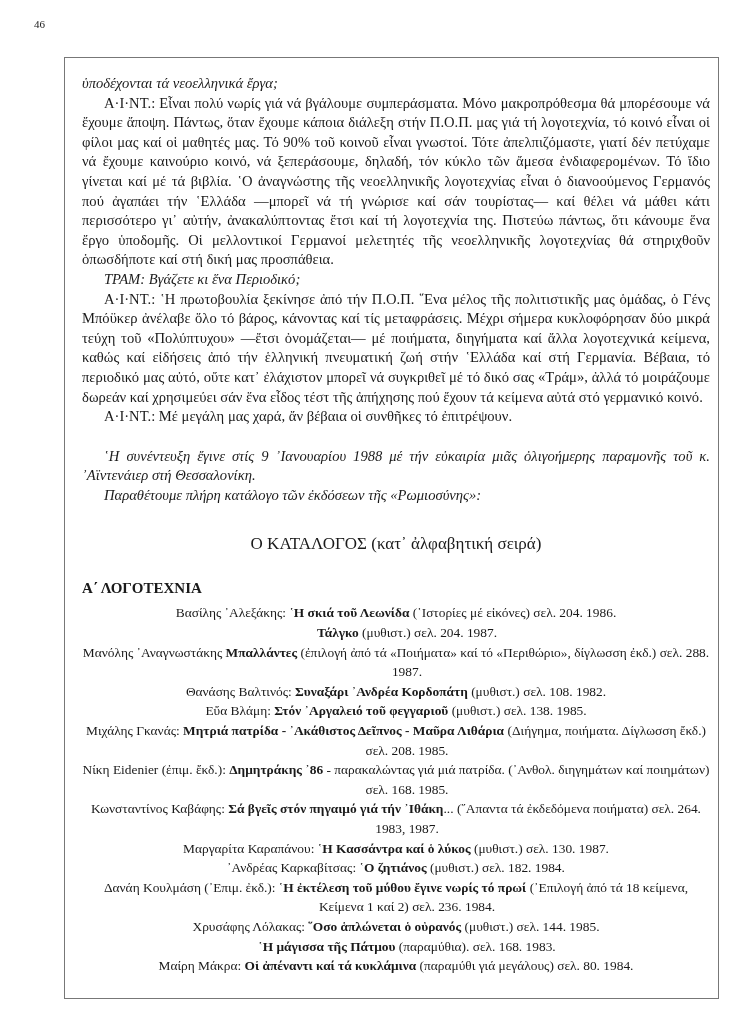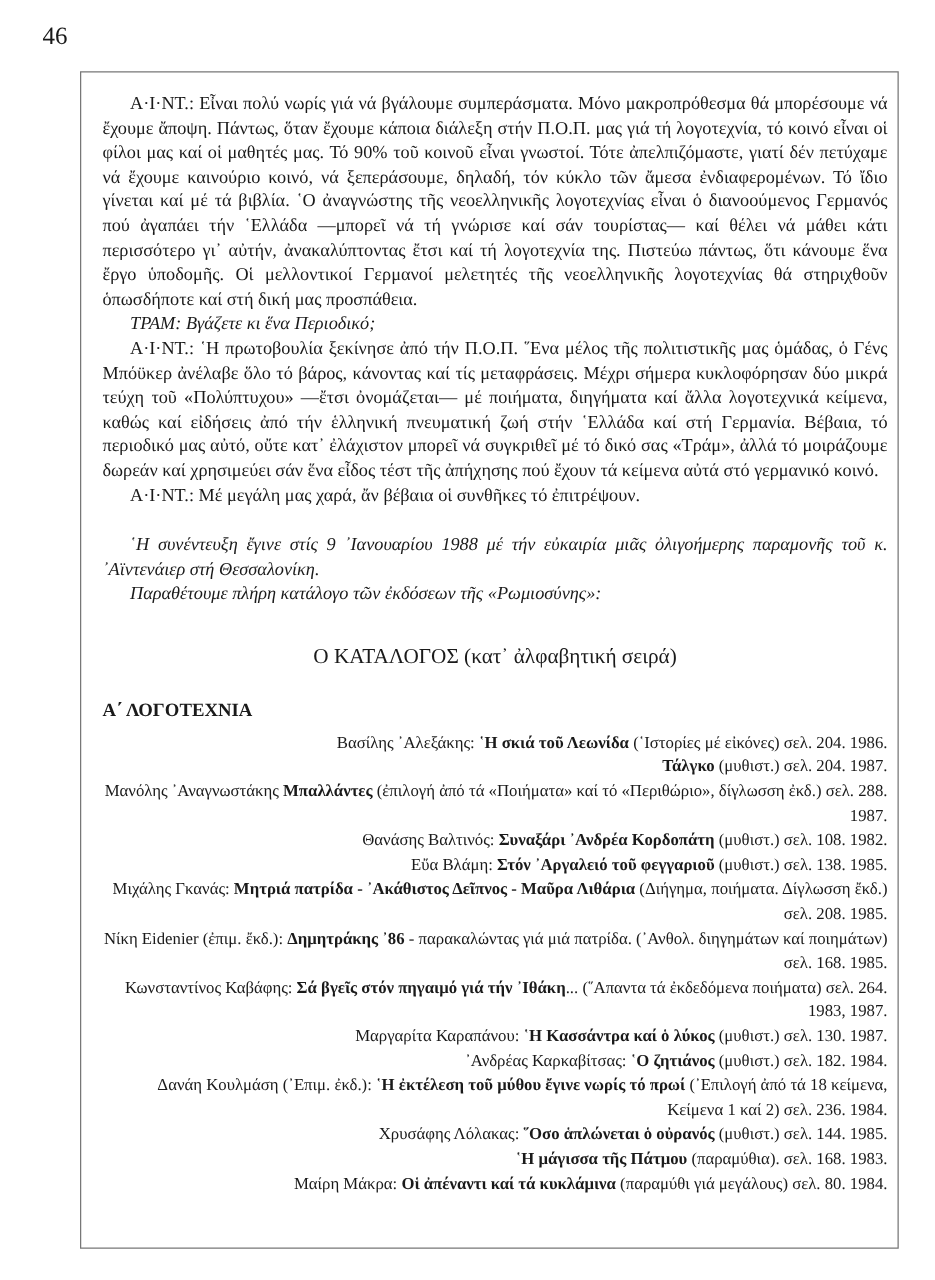--- a/index.html
+++ b/index.html
@@ -3,21 +3,21 @@
 <meta charset="utf-8">
 <style>
   html, body { margin: 0; padding: 0; background: #ffffff; }
   body {
     width: 748px; height: 1024px; position: relative; overflow: hidden;
     font-family: "Liberation Serif", "DejaVu Serif", serif;
     color: #1a1a1a;
   }
   .page-number {
     position: absolute; left: 34px; top: 18px;
-    font-size: 20px;
+    font-size: 11px;
   }
   .frame {
     position: absolute; left: 64px; top: 57px;
     width: 655px; height: 942px;
     border: 1.5px solid #777;
     box-sizing: border-box;
   }
   .content {
     position: absolute; left: 82px; top: 74px; width: 628px;
     font-size: 14.6px; line-height: 19.6px;
@@ -28,32 +28,33 @@
   .it { font-style: italic; }
   .b { font-weight: bold; }
   .gap-s { height: 20px; }
   .cat-title {
     text-align: center; font-weight: normal; font-size: 17px;
     margin: 0; line-height: 22px;
   }
   .section-title {
     font-weight: bold; font-size: 15px; margin: 0; line-height: 22px;
   }
-  .catalog { font-size: 13.4px; line-height: 19.6px; text-align: right; }
+  .catalog { font-size: 13.4px; line-height: 19.6px; text-align: center; }
   .entry { padding-left: 22px; text-indent: -22px; margin: 0; }
   .cont { padding-left: 22px; margin: 0; }
 </style>
 </head>
 <body>
 
 <div class="page-number">46</div>
 
 <div class="frame"></div>
 
 <div class="content">
+  <p class="p it">ὑποδέχονται τά νεοελληνικά ἔργα;</p>
   <p class="p indent"><span>Α·Ι·ΝΤ.:</span> <span>Εἶναι πολύ νωρίς γιά νά βγάλουμε συμπεράσματα. Μόνο μακροπρόθεσμα θά μπορέσουμε νά ἔχουμε ἄποψη. Πάντως, ὅταν ἔχουμε κάποια διάλεξη στήν Π.Ο.Π. μας γιά τή λογοτεχνία, τό κοινό εἶναι οἱ φίλοι μας καί οἱ μαθητές μας. Τό 90% τοῦ κοινοῦ εἶναι γνωστοί. Τότε ἀπελπιζόμαστε, γιατί δέν πετύχαμε νά ἔχουμε καινούριο κοινό, νά ξεπεράσουμε, δηλαδή, τόν κύκλο τῶν ἄμεσα ἐνδιαφερομένων. Τό ἴδιο γίνεται καί μέ τά βιβλία. ῾Ο ἀναγνώστης τῆς νεοελληνικῆς λογοτεχνίας εἶναι ὁ διανοούμενος Γερμανός πού ἀγαπάει τήν ῾Ελλάδα —μπορεῖ νά τή γνώρισε καί σάν τουρίστας— καί θέλει νά μάθει κάτι περισσότερο γι᾿ αὐτήν, ἀνακαλύπτοντας ἔτσι καί τή λογοτεχνία της. Πιστεύω πάντως, ὅτι κάνουμε ἕνα ἔργο ὑποδομῆς. Οἱ μελλοντικοί Γερμανοί μελετητές τῆς νεοελληνικῆς λογοτεχνίας θά στηριχθοῦν ὁπωσδήποτε καί στή δική μας προσπάθεια.</span></p>
   <p class="p indent it">ΤΡΑΜ: Βγάζετε κι ἕνα Περιοδικό;</p>
   <p class="p indent"><span>Α·Ι·ΝΤ.:</span> <span>῾Η πρωτοβουλία ξεκίνησε ἀπό τήν Π.Ο.Π. ῞Ενα μέλος τῆς πολιτιστικῆς μας ὁμάδας, ὁ Γένς Μπόϋκερ ἀνέλαβε ὅλο τό βάρος, κάνοντας καί τίς μεταφράσεις. Μέχρι σήμερα κυκλοφόρησαν δύο μικρά τεύχη τοῦ «Πολύπτυχου» —ἔτσι ὀνομάζεται— μέ ποιήματα, διηγήματα καί ἄλλα λογοτεχνικά κείμενα, καθώς καί εἰδήσεις ἀπό τήν ἑλληνική πνευματική ζωή στήν ῾Ελλάδα καί στή Γερμανία. Βέβαια, τό περιοδικό μας αὐτό, οὔτε κατ᾿ ἐλάχιστον μπορεῖ νά συγκριθεῖ μέ τό δικό σας «Τράμ», ἀλλά τό μοιράζουμε δωρεάν καί χρησιμεύει σάν ἕνα εἶδος τέστ τῆς ἀπήχησης πού ἔχουν τά κείμενα αὐτά στό γερμανικό κοινό.</span></p>
   <p class="p indent"><span>Α·Ι·ΝΤ.:</span> <span>Μέ μεγάλη μας χαρά, ἄν βέβαια οἱ συνθῆκες τό ἐπιτρέψουν.</span></p>
 
   <div class="gap-s"></div>
   <p class="p indent it">῾Η συνέντευξη ἔγινε στίς 9 ᾿Ιανουαρίου 1988 μέ τήν εὐκαιρία μιᾶς ὀλιγοήμερης παραμονῆς τοῦ κ. ᾿Αϊντενάιερ στή Θεσσαλονίκη.</p>
   <p class="p indent it">Παραθέτουμε πλήρη κατάλογο τῶν ἐκδόσεων τῆς «Ρωμιοσύνης»:</p>
 
   <div style="height:28px"></div>

